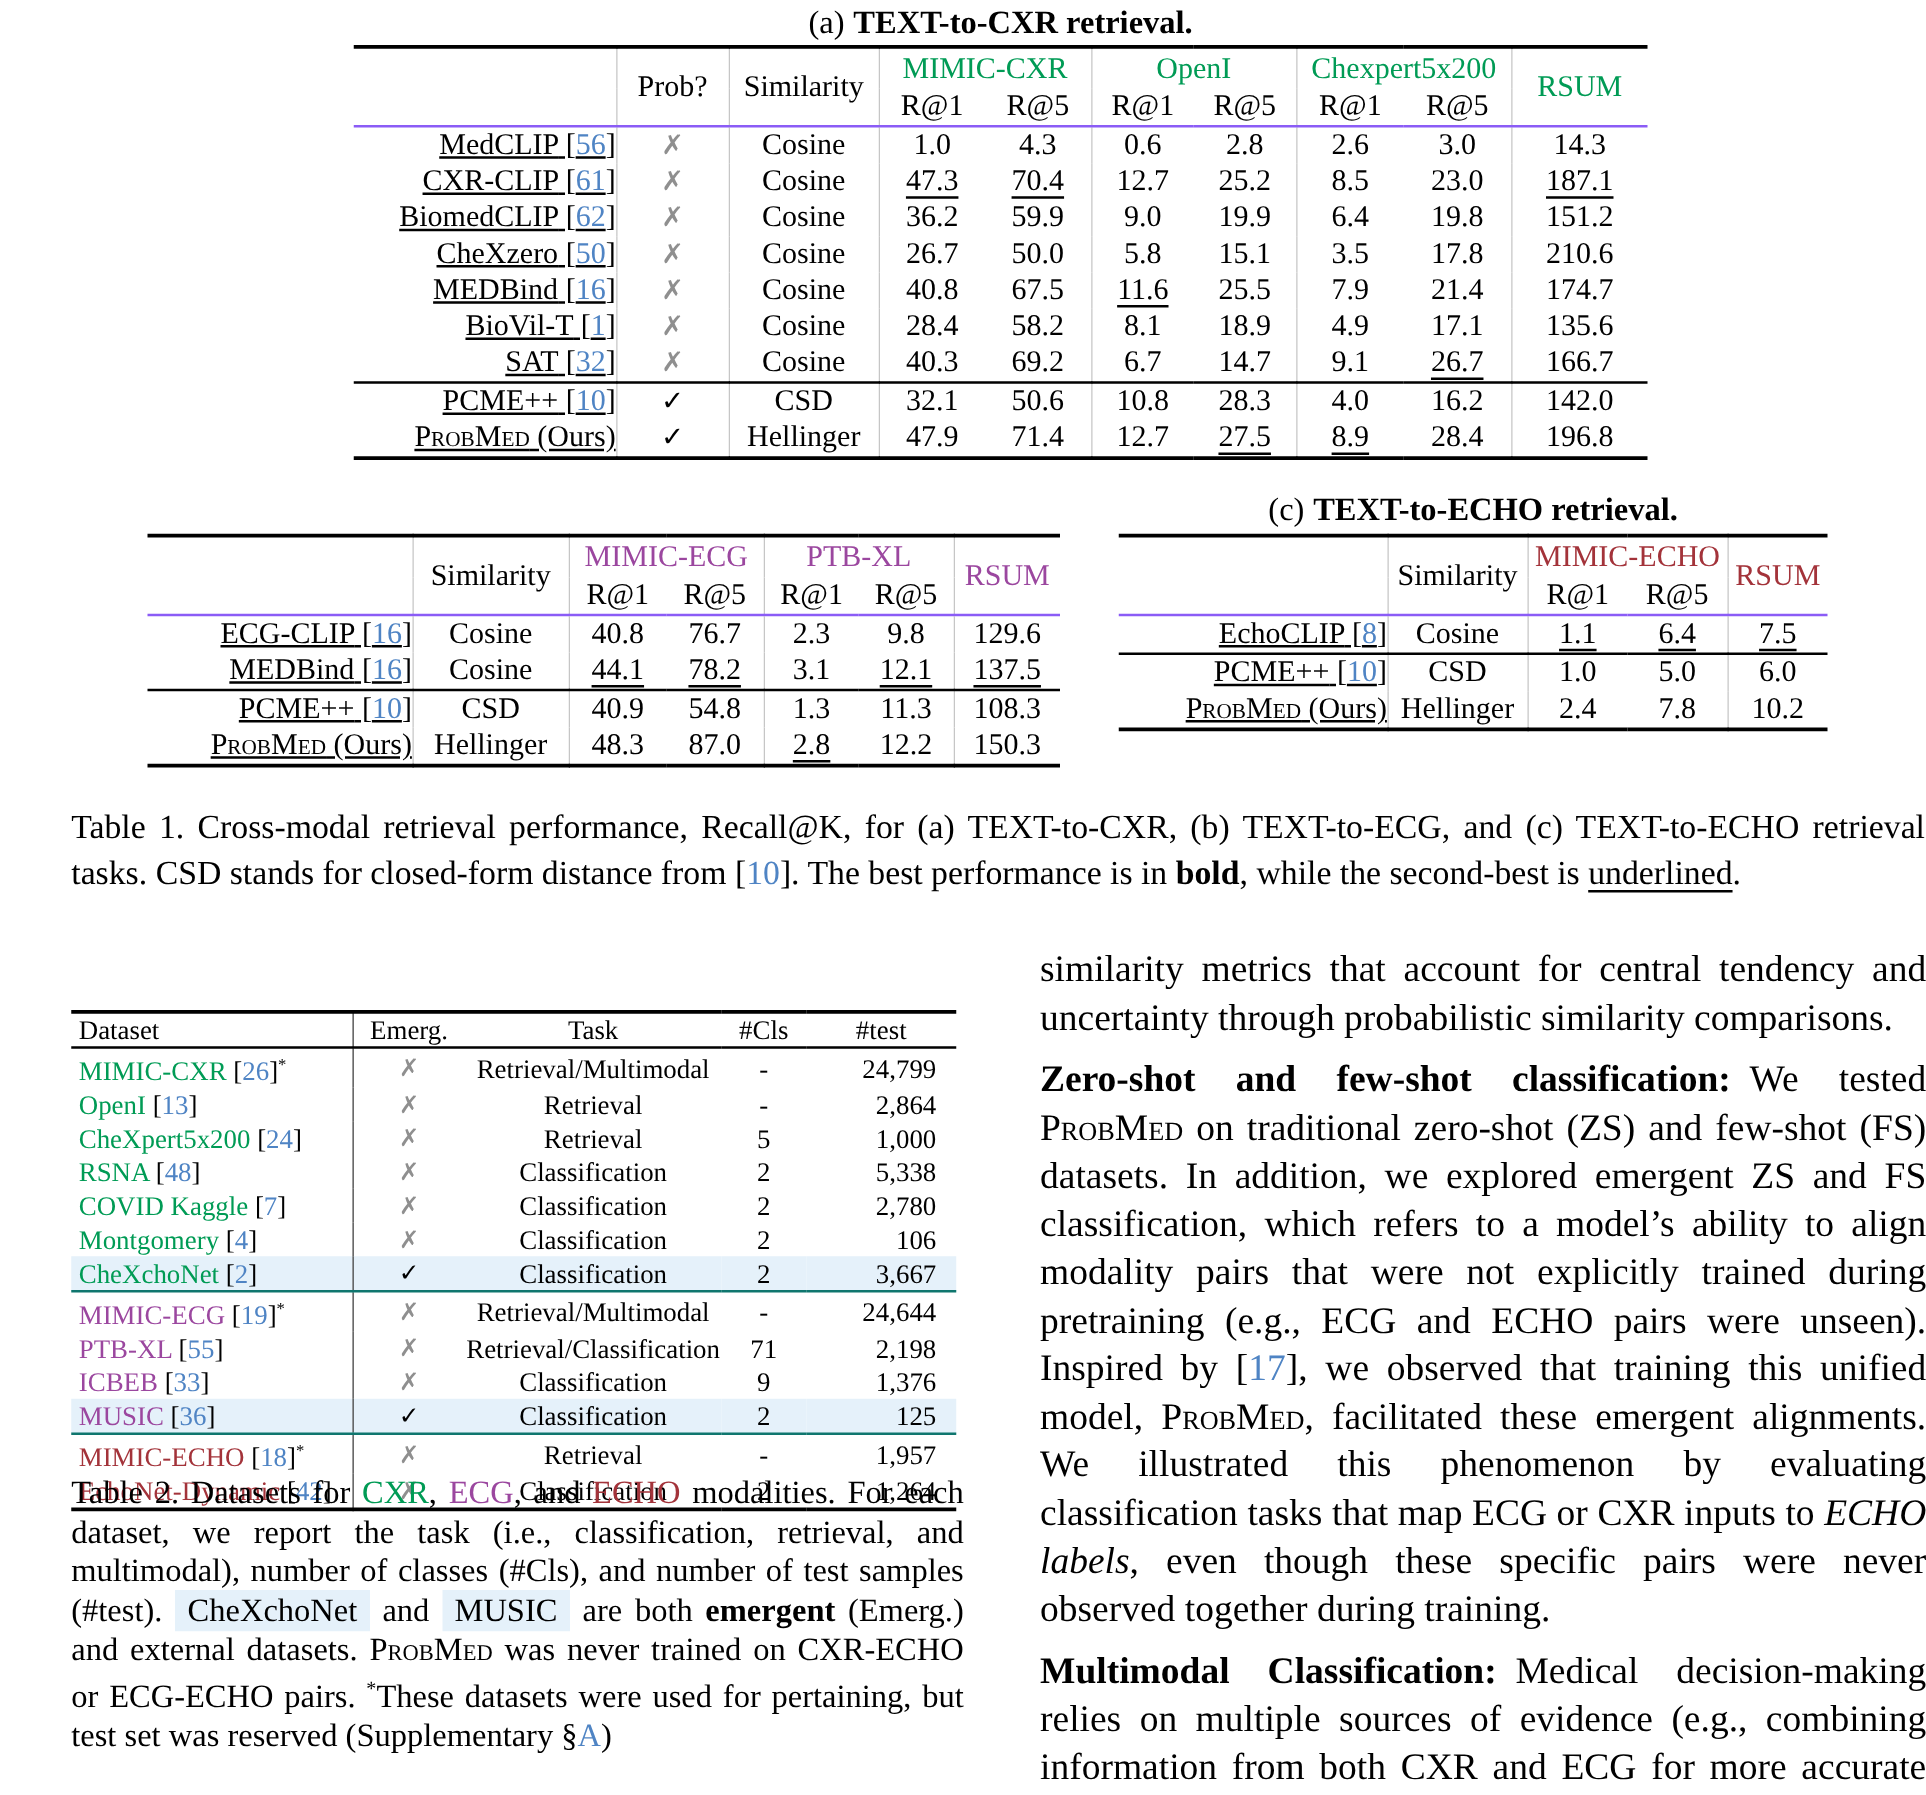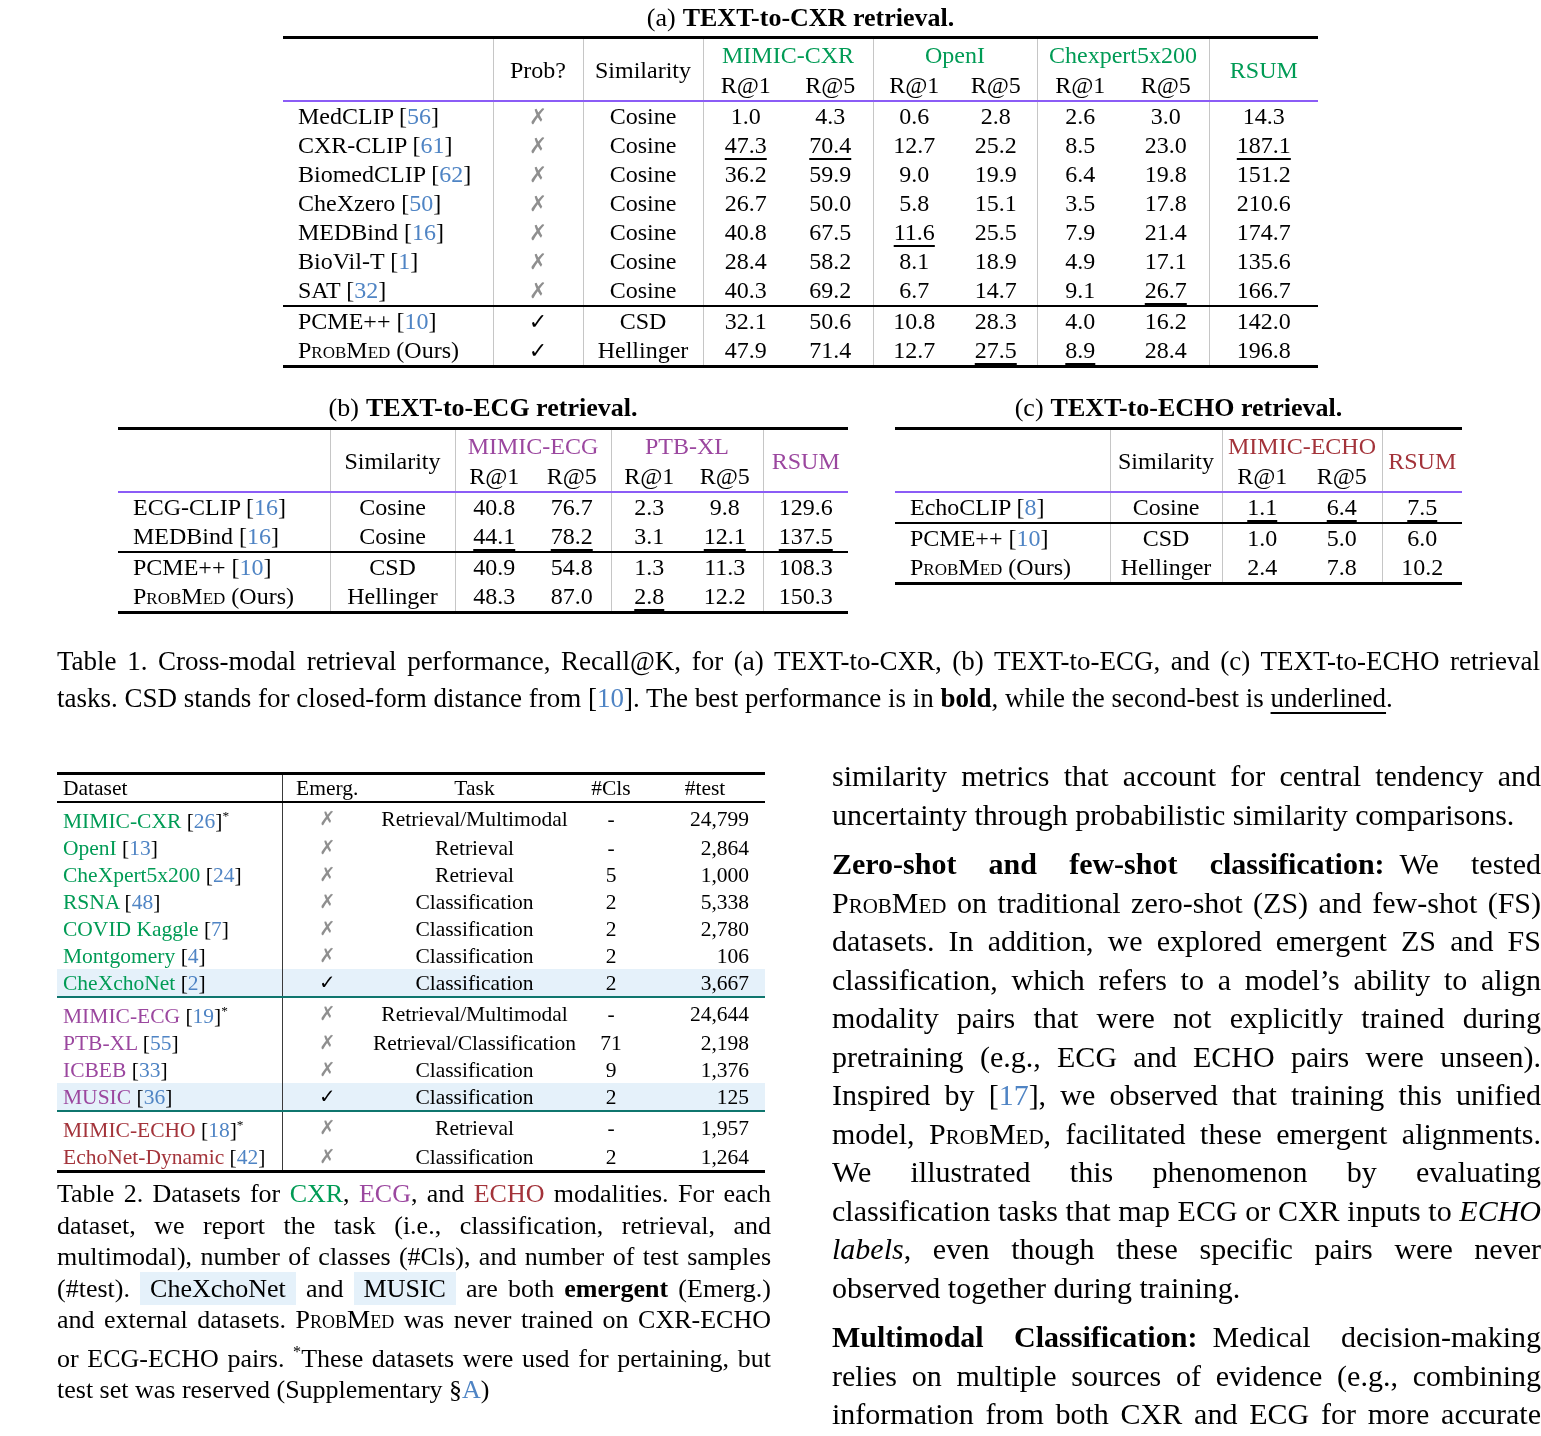--- a/index.html
+++ b/index.html
@@ -10,21 +10,21 @@
   .subtitle .bold{font-weight:700;}
 
   table{border-collapse:collapse;table-layout:fixed;}
   .rtable{border-top:3px solid #000;border-bottom:3px solid #000;font-size:24px;}
   .rtable th,.rtable td{padding:0;height:29px;line-height:29px;text-align:center;
         font-weight:400;white-space:nowrap;vertical-align:middle;}
   .rtable thead tr.g th{height:32px;line-height:32px;}
   .rtable thead{border-bottom:2px solid #8b5cf6;}
   .rtable tr.sep{border-top:2px solid #000;}
   .rtable .vl{border-left:1px solid #c6c6c6;}
-  .rtable td.name,.rtable th.name{text-align:left;padding-left:15px;}
+  .rtable td.name,.rtable th.name{text-align:right;padding-left:15px;text-decoration:underline;}
 
   .dtable{border-top:3px solid #000;border-bottom:3px solid #000;font-size:21.5px;}
   .dtable th,.dtable td{padding:0;height:26px;line-height:26px;text-align:center;
         font-weight:400;white-space:nowrap;vertical-align:middle;}
   .dtable thead{border-bottom:2px solid #000;}
   .dtable tr.sep{border-top:2px solid #0f766e;}
   .dtable .vl{border-left:1.5px solid #3a3a3a;}
   .dtable td.name,.dtable th.name{text-align:left;padding-left:6px;}
   .dtable td.num{text-align:right;padding-right:16px;}
   .dtable tr.hl{background:var(--hl);}
@@ -201,23 +201,20 @@
             <td class="b vl">12.7</td>
             <td class="u">27.5</td>
             <td class="u vl">8.9</td>
             <td class="b">28.4</td>
             <td class="b vl">196.8</td>
           </tr>
         </tbody>
       </table>
     </div>
 
-  <div class="subtitle" id="title-b" style="left:118px;top:393px;width:730px;">
-    <span class="lbl">(b)</span><span class="bold">TEXT-to-ECG retrieval.</span>
-  </div>
   <div id="table-b" style="position:absolute;left:118px;top:427px;">
       <table class="rtable" style="width: 730px;">
         <colgroup>
           <col style="width: 212px;">
           <col style="width: 125px;">
           <col style="width: 78px;">
           <col style="width: 78px;">
           <col style="width: 76px;">
           <col style="width: 76px;">
           <col style="width: 85px;">
@@ -324,21 +321,21 @@
             <td class="b">7.8</td>
             <td class="b vl">10.2</td>
           </tr>
         </tbody>
       </table>
     </div>
 
   <p class="caption" id="caption-1" style="left:57px;top:643px;width:1483px;"><span>Table 1. Cross-modal retrieval performance, Recall@K, for (a) TEXT-to-CXR, (b) TEXT-to-ECG, and (c) TEXT-to-ECHO retrieval tasks. CSD stands for closed-form distance from [</span><span class="s-cite">10</span><span>]. The best performance is in </span><span class="s-b">bold</span><span>, while the second-best is </span><span class="s-u">underlined</span><span>.</span></p>
 
   <div id="table-2" style="position:absolute;left:57px;top:772px;">
-      <table class="dtable" style="width: 708px;">
+      <table class="dtable" style="width: 708px; margin-top: 36px;">
         <colgroup>
           <col style="width: 225px;">
           <col style="width: 90px;">
           <col style="width: 205px;">
           <col style="width: 68px;">
           <col style="width: 120px;">
         </colgroup>
         <thead>
           <tr>
             <th class="name">Dataset</th>

